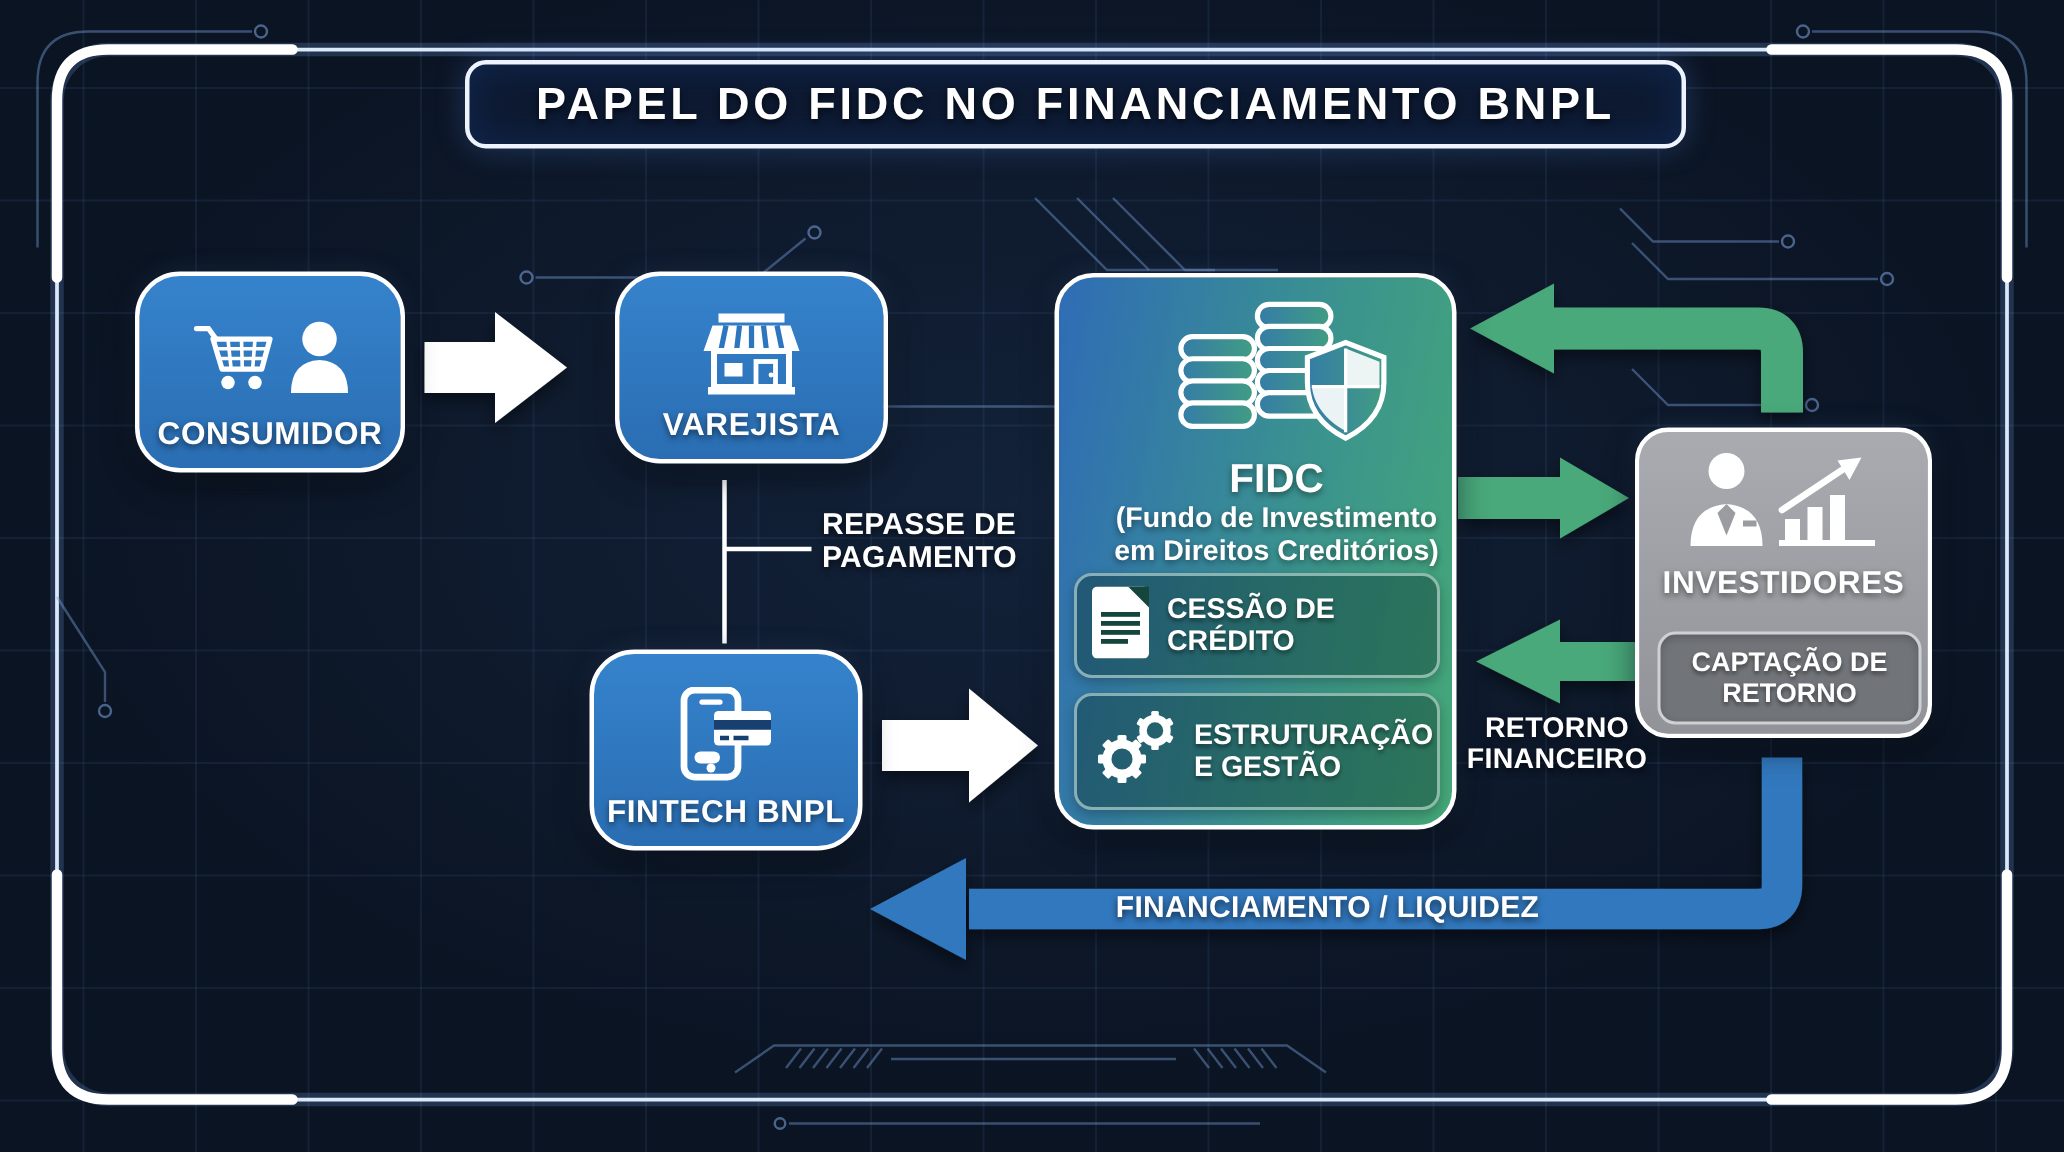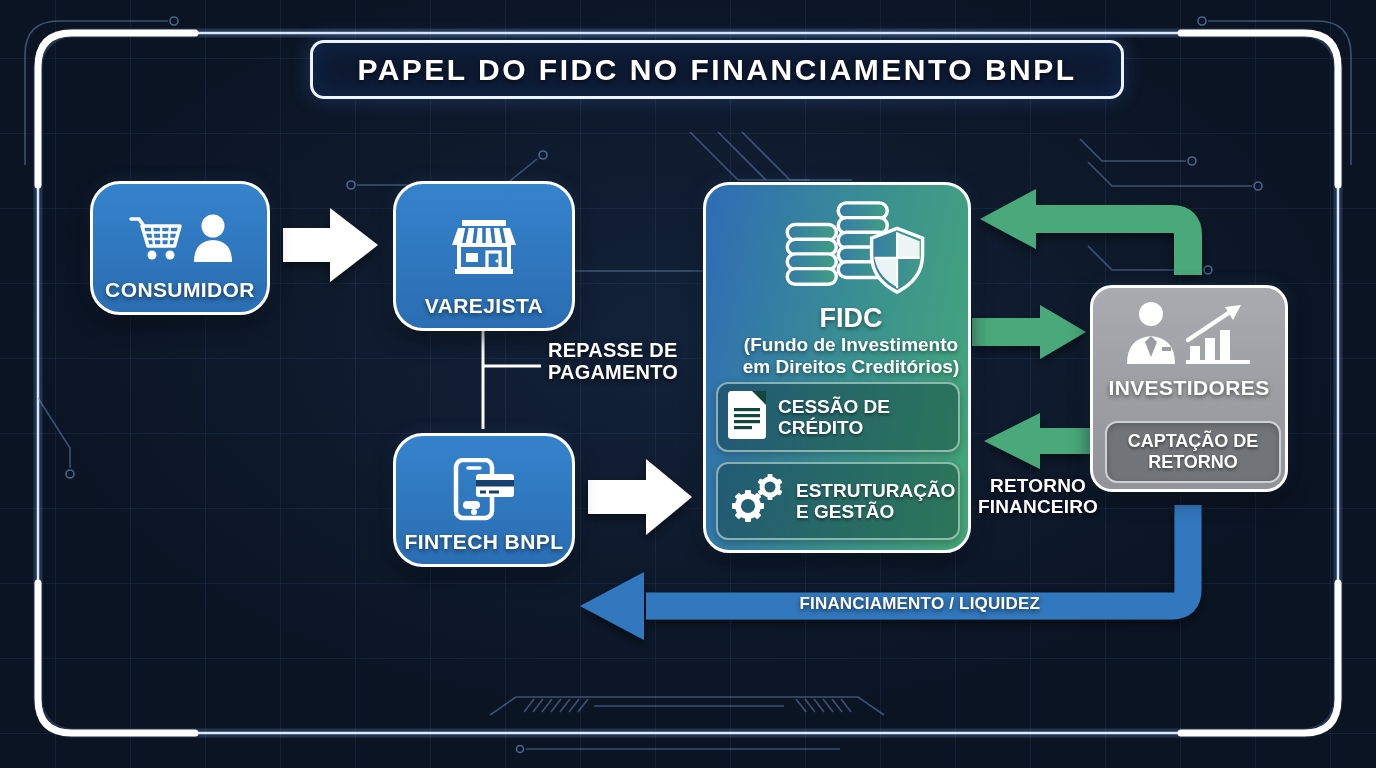--- a/index.html
+++ b/index.html
@@ -170,21 +170,21 @@
           <circle cx="43" cy="42" r="4.5" fill="#fff"></circle>
       </svg>
       <svg width="42" height="48" viewBox="0 0 42 48">
         <circle cx="21" cy="12" r="11.5" fill="#fff"></circle>
         <path d="M2,48 Q2,27 21,26 Q40,27 40,48 Z" fill="#fff"></path>
       </svg>
     </span>
     <div class="node-label">CONSUMIDOR</div>
   </div>
 
-  <div class="node blue" style="left:393px;top:181px;width:182px;height:150px">
+  <div class="node blue" style="left:410px;top:181px;width:182px;height:128px">
     <span class="icon-row">
       <svg width="70" height="62" viewBox="0 0 70 62">
         <rect x="13" y="5" width="44" height="6" fill="#fff"></rect>
         <path d="M9,13 H61 L67,30 H3 Z" fill="#fff"></path>
         <path d="M18,13 L14.5,30 M27,13 L25,30 M35,13 V30 M43,13 L45,30 M52,13 L55.5,30" stroke="#2d76bf" stroke-width="3.5"></path>
         <rect x="10" y="30" width="50" height="24" fill="none" stroke="#fff" stroke-width="4"></rect>
         <rect x="6" y="54" width="58" height="5" fill="#fff"></rect>
         <rect x="17" y="38" width="12" height="9" fill="#fff"></rect>
         <rect x="38" y="37" width="13" height="17" fill="none" stroke="#fff" stroke-width="3.2"></rect>
         <circle cx="48" cy="46" r="1.6" fill="#fff"></circle>
@@ -319,17 +319,17 @@
   <div class="edge-label" style="left:548px;top:339px;width:170px;text-align:left">
     <span>REPASSE DE</span><br>
     <span>PAGAMENTO</span>
   </div>
 
   <div class="edge-label" style="left:963px;top:475px;width:150px;text-align:center;font-size:19px">
     <span>RETORNO</span><br>
     <span>FINANCEIRO</span>
   </div>
 
-  <div class="edge-label" style="left:730px;top:594px;width:310px;text-align:right;font-size:17px">
+  <div class="edge-label" style="left:730px;top:594px;width:310px;text-align:center;font-size:20px">
     <span>FINANCIAMENTO / LIQUIDEZ</span>
   </div>
 
 </div>
 
 </body></html>

